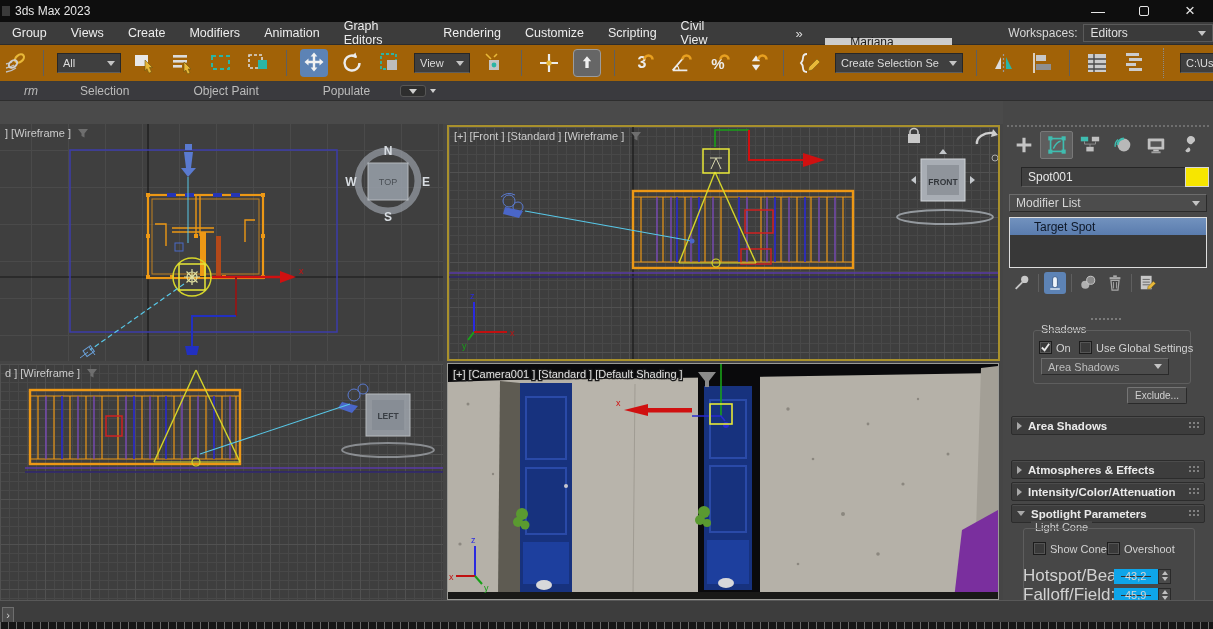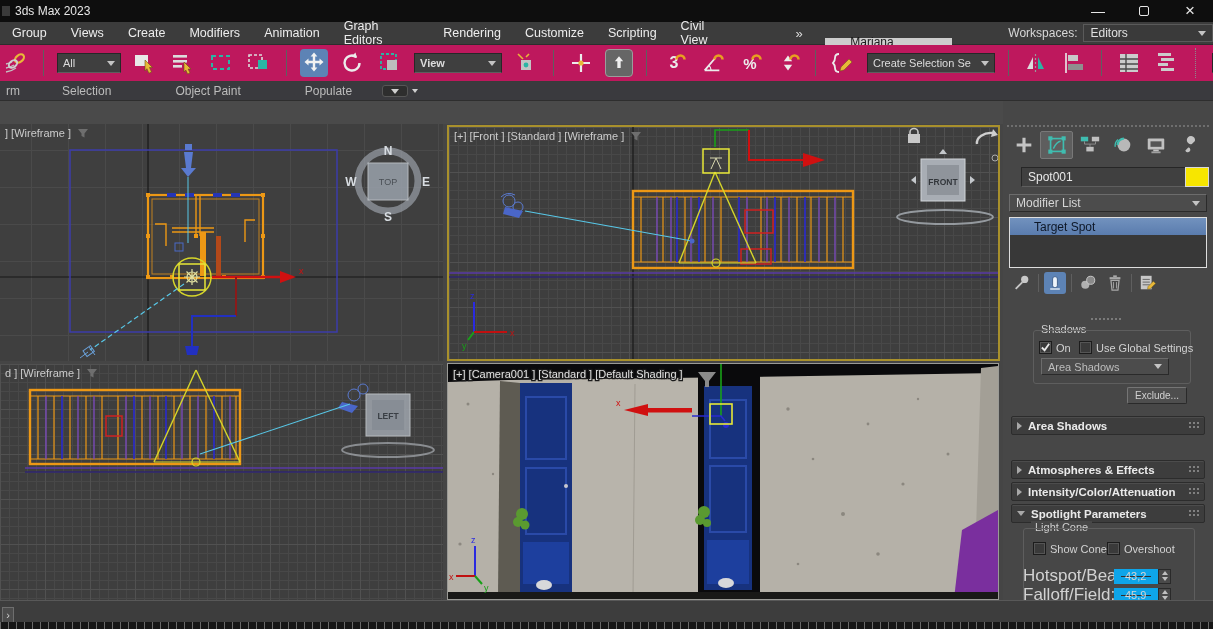--- a/index.html
+++ b/index.html
@@ -18,21 +18,21 @@
   
   .menubar { position:absolute; left:0; top:22px; width:1213px; height:23px; background:#3c3c3c; border-bottom:1px solid #2d2d2d; display:flex; align-items:center; font-size:12.5px; }
   .menu-item { padding:0 12px; color:#ededed; }
   .menu-ovf { padding:0 10px; margin-left:40px; color:#dcdcdc; font-size:13px; }
   .userchip { height:23px; background:#cdcdcd; color:#1c1c1c; display:flex; align-items:center; padding:0 8px; margin-left:12px; font-size:12px;margin-top:32px; }
   .userchip .uarr { width:0;height:0;border-left:4px solid transparent;border-right:4px solid transparent;border-top:5px solid #333; margin-left:6px; }
   .wslabel { margin-left:56px; color:#d8d8d8; font-size:12px; }
   .wsdd { width:132px; height:18px; background:#3a3a3a; border:1px solid #5a5a5a; display:flex; align-items:center; padding:0 6px; margin-left:6px; font-size:12px; color:#e0e0e0; }
 
   
-  .toolbar { position:absolute; left:0; top:45px; width:1213px; height:37px; background:#be185d; display:flex; align-items:center; padding:4px 2px; gap:10px; border-bottom:1px solid #3a3a3a; }
+  .toolbar { position:absolute; left:0; top:45px; width:1213px; height:37px; background:#a16207; display:flex; align-items:center; padding:4px 2px; gap:10px; border-bottom:1px solid #3a3a3a; }
   .tbi { width:28px; height:28px; display:flex; align-items:center; justify-content:center; position:relative; border-radius:4px; flex:0 0 auto; }
   .tbi.active { background:#5d83b5; }
   .tbi.kbd { background:#666; border:1px solid #9c9c9c; }
   .sep { width:1px; height:26px; background:#5f5f5f; margin:0 3px; flex:0 0 auto; }
   .dotsep { width:3px; height:30px; border-left:1px dotted #8a8a8a; margin:0 4px; flex:0 0 auto; }
   .dd { background:#3f3f3f; border:1px solid #272727; border-bottom-color:#5e5e5e; height:20px; display:flex; align-items:center; padding:0 5px; font-size:11px; color:#dcdcdc; flex:0 0 auto; }
   .arr { width:0; height:0; border-left:4px solid transparent; border-right:4px solid transparent; border-top:5px solid #c4c4c4; margin-left:auto; }
   .snapnum { font-size:16px; font-weight:bold; color:#ececec; }
   .hook { position:absolute; top:2px; right:2px; }
   .ovfbtn { font-size:14px; color:#e0e0e0; padding:0 5px; flex:0 0 auto; }
@@ -183,21 +183,21 @@
         <path d="M19.5 12 a7.5 7.5 0 1 1 -3.2-6.1" stroke="#ececec" stroke-width="2.4" fill="none"></path>
         <path d="M15.5 1.5 l1.4 5.4 -5.4 -1.2z" fill="#ececec"></path>
       </svg>
   </span>
   <span class="tbi">
     <svg width="24" height="24" viewBox="0 0 24 24">
         <rect x="3" y="3" width="15" height="15" fill="none" stroke="#2ab5a5" stroke-width="1.8" stroke-dasharray="3 2"></rect>
         <rect x="9" y="9" width="10" height="10" fill="#bdbdbd"></rect>
       </svg>
   </span>
-  <div class="dd" style="width:88px;font-weight:bold;">
+  <div class="dd" style="width:56px;">
     <span>View</span>
     <span class="arr"></span>
   </div>
   <span class="tbi">
     <svg width="24" height="24" viewBox="0 0 24 24">
         <rect x="7" y="9" width="10" height="10" fill="#c4c4c4"></rect>
         <circle cx="12" cy="14" r="2.4" fill="#2ab5a5"></circle>
         <path d="M4 3 l5 5 M15 3 l-3 3" stroke="#e8b838" stroke-width="1.6"></path>
       </svg>
   </span>
@@ -298,21 +298,21 @@
         <rect x="7" y="3" width="9" height="6" fill="#5d83b5"></rect>
         <rect x="6" y="12" width="11" height="8" fill="#b9c9dd"></rect>
         <circle cx="17" cy="17" r="5" fill="#2e4f7e" stroke="#fff" stroke-width="1.2"></circle>
         <path d="M17 14.5 v2.7 h2.2" stroke="#fff" stroke-width="1.2" fill="none"></path>
       </svg>
   </span>
   <span class="ovfbtn">»</span>
 </div>
 
 <div class="ribbon">
-  <span class="rtab" style="margin-left:2px;">rm</span>
+  <span class="rtab" style="margin-left:20px;font-style:italic;">rm</span>
   <span class="rtab" style="margin-left:34px;">Selection</span>
   <span class="rtab" style="margin-left:56px;">Object Paint</span>
   <span class="rtab" style="margin-left:56px;">Populate</span>
   <span class="ribbon-min">
       <span class="tri-d"></span>
     </span>
   <span class="tri-d sm"></span>
 </div>
 
 <div class="workstrip"></div>

